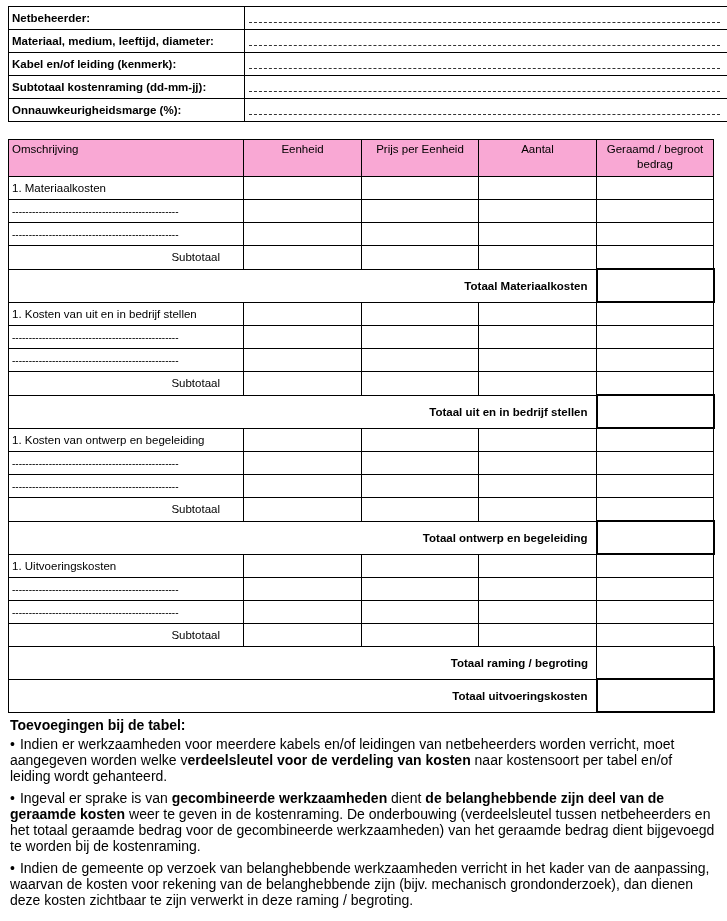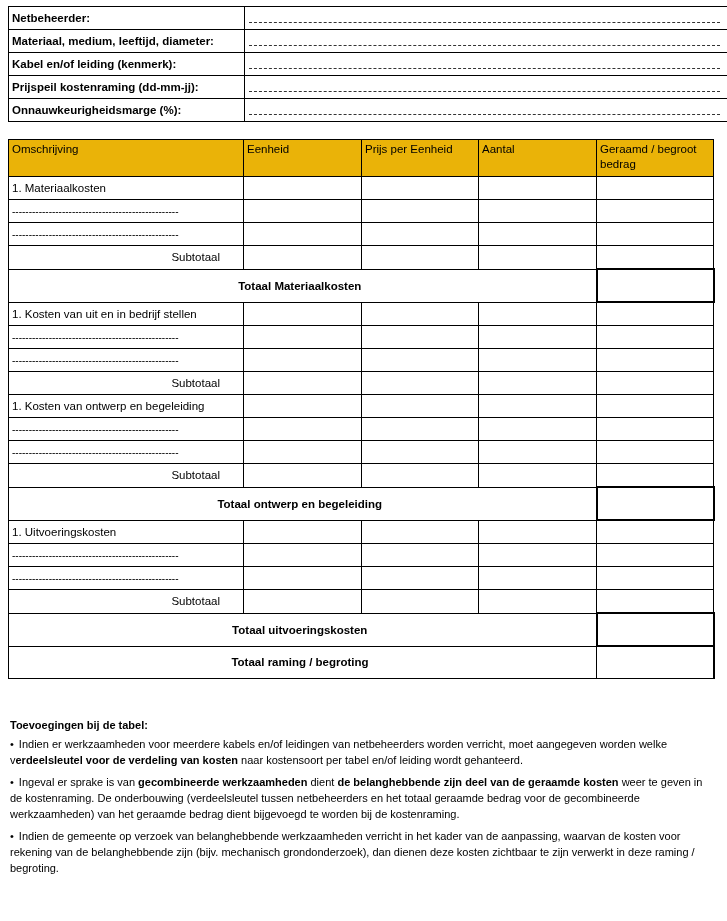--- a/index.html
+++ b/index.html
@@ -24,36 +24,36 @@
 
   .main {
     position: absolute; left: 8px; top: 139px; width: 705px;
     border-collapse: collapse; table-layout: fixed;
   }
   .main td, .main th {
     border: 1px solid #000; padding: 0 3px; font-size: 11.5px;
     vertical-align: middle; height: 22px;
   }
   .main th {
-    background: #eab308; font-weight: normal; height: 34px;
+    background: #f9a8d4; font-weight: normal; height: 34px;
     vertical-align: top; padding-top: 2px; line-height: 15px;
   }
   .main th.left { text-align: left; }
-  .main th.c { text-align: left; }
+  .main th.c { text-align: center; }
   .main td.sec { font-weight: normal; }
   .main td.dashrow { font-size: 10px; letter-spacing: 0; color: #000; overflow: hidden; white-space: nowrap; }
   .main td.sub { text-align: right; padding-right: 23px; }
   .main tr.total td { height: 31px; }
-  .main td.totlbl { text-align: center; font-weight: bold; padding-right: 8px; }
+  .main td.totlbl { text-align: right; font-weight: bold; padding-right: 8px; }
   .main td.totval { border: 2px solid #000; }
   .main tr.final td.totval { border: 1px solid #000; border-right: 2px solid #000; }
 
   .notes {
     position: absolute; left: 10px; top: 717px; width: 705px;
-    font-size: 11px; line-height: 16px;
+    font-size: 14px; line-height: 16px;
   }
   .notes .head { font-weight: bold; margin-bottom: 3px; }
   .notes p { margin: 0 0 6px 0; }
   .notes b { font-weight: bold; margin-top: 32px; }
   .bullet { margin-right: 5px; }
 </style>
 </head>
 <body>
 
 <table class="info">
@@ -70,21 +70,21 @@
           <span class="dash"></span>
         </td>
       </tr>
       <tr>
         <td class="lbl">Kabel en/of leiding (kenmerk):</td>
         <td class="val">
           <span class="dash"></span>
         </td>
       </tr>
       <tr>
-        <td class="lbl">Prijspeil kostenraming (dd-mm-jj):</td>
+        <td class="lbl">Subtotaal kostenraming (dd-mm-jj):</td>
         <td class="val">
           <span class="dash"></span>
         </td>
       </tr>
       <tr>
         <td class="lbl">Onnauwkeurigheidsmarge (%):</td>
         <td class="val">
           <span class="dash"></span>
         </td>
       </tr>
@@ -162,20 +162,24 @@
         <td></td>
         <td></td>
       </tr>
       <tr>
         <td class="sub">Subtotaal</td>
         <td></td>
         <td></td>
         <td></td>
         <td></td>
       </tr>
+      <tr class="total">
+        <td colspan="4" class="totlbl">Totaal uit en in bedrijf stellen</td>
+        <td class="totval"></td>
+      </tr>
       <tr>
         <td class="sec">1. Kosten van ontwerp en begeleiding</td>
         <td></td>
         <td></td>
         <td></td>
         <td></td>
       </tr>
       <tr>
         <td class="dashrow">--------------------------------------------------</td>
         <td></td>
@@ -221,27 +225,27 @@
         <td></td>
         <td></td>
         <td></td>
       </tr>
       <tr>
         <td class="sub">Subtotaal</td>
         <td></td>
         <td></td>
         <td></td>
         <td></td>
-      </tr>
-      <tr class="total">
-        <td colspan="4" class="totlbl">Totaal uitvoeringskosten</td>
-        <td class="totval"></td>
       </tr>
       <tr class="total final">
         <td colspan="4" class="totlbl">Totaal raming / begroting</td>
+        <td class="totval"></td>
+      </tr>
+      <tr class="total">
+        <td colspan="4" class="totlbl">Totaal uitvoeringskosten</td>
         <td class="totval"></td>
       </tr>
     </tbody>
 </table>
 
 <div class="notes">
   <div class="head">Toevoegingen bij de tabel:</div>
   <div id="notes-items">
       <p><span class="bullet">•</span><span>Indien er werkzaamheden voor meerdere kabels en/of leidingen  van netbeheerders worden verricht, moet aangegeven worden welke v</span><b>erdeelsleutel voor de verdeling van kosten</b><span> naar kostensoort per tabel en/of leiding wordt gehanteerd.</span></p>
       <p><span class="bullet">•</span><span>Ingeval er sprake is van </span><b>gecombineerde werkzaamheden</b><span> dient </span><b>de belanghebbende zijn deel van de geraamde kosten</b><span> weer te geven in de kostenraming. De onderbouwing (verdeelsleutel tussen netbeheerders en het totaal geraamde bedrag voor de gecombineerde werkzaamheden) van het geraamde bedrag dient bijgevoegd te worden bij de kostenraming.</span></p>

